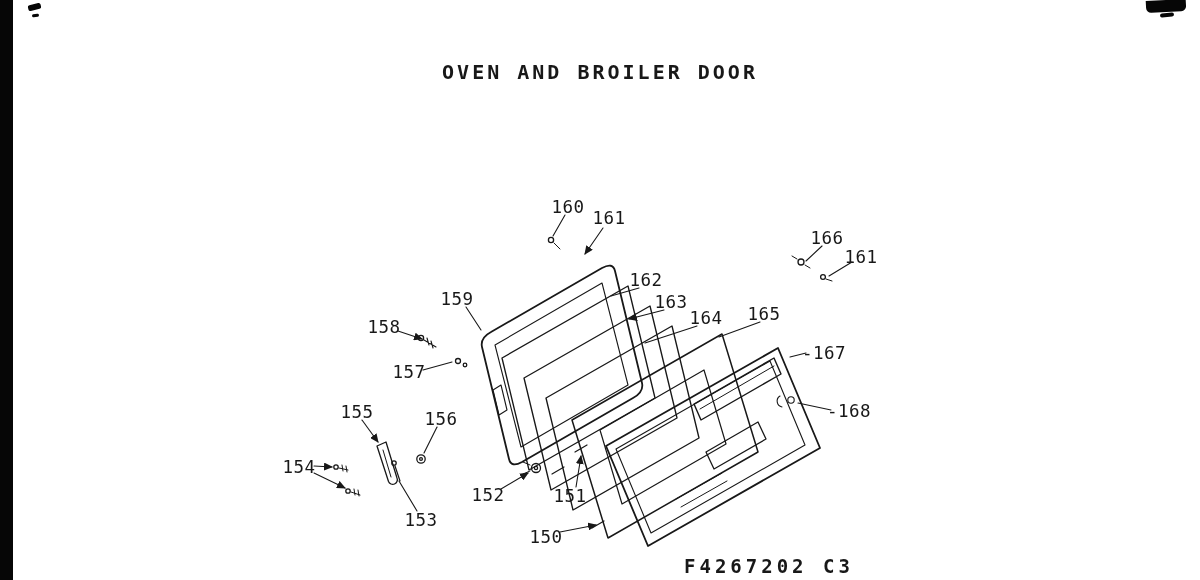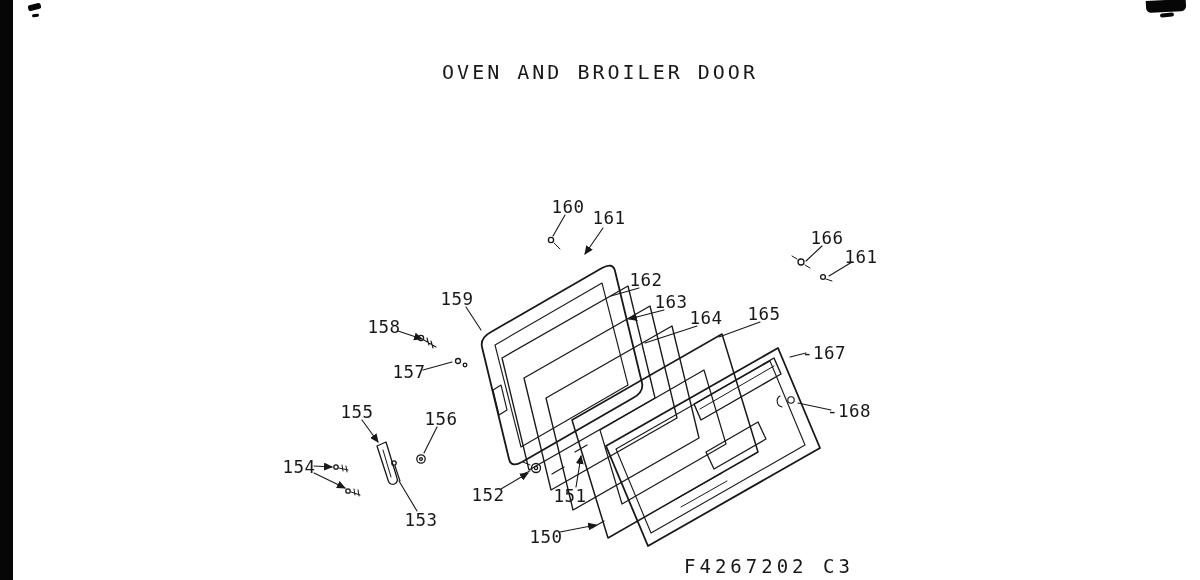--- a/index.html
+++ b/index.html
@@ -4,26 +4,26 @@
 <style>
   html,body{margin:0;padding:0;}
   body{
     width:1200px;height:580px;overflow:hidden;
     background:#ffffff;color:#181818;
     font-family:"DejaVu Sans Mono","Liberation Mono",monospace;
   }
   .stage{position:relative;width:1200px;height:580px;background:#ffffff;}
   .title{
     position:absolute;left:0;right:0;top:60px;
-    text-align:center;font-size:20px;font-weight:normal;letter-spacing:3px;
+    text-align:center;font-size:20px;font-weight:bold;letter-spacing:3px;
     white-space:pre;
   }
   .drawing-number{
     position:absolute;left:684px;top:555px;
-    font-size:19px;font-weight:normal;letter-spacing:4px;white-space:pre;
+    font-size:19px;font-weight:bold;letter-spacing:4px;white-space:pre;
   }
   svg.diagram{position:absolute;left:0;top:0;}
   .leader{stroke:#181818;stroke-width:1.1;fill:none;}
   .part-label{
     font-family:"DejaVu Sans Mono","Liberation Mono",monospace;
     font-size:17.5px;fill:#181818;text-anchor:middle;letter-spacing:0.5px;
   }
   .artifact{position:absolute;background:#060606;}
 </style>
 </head>

